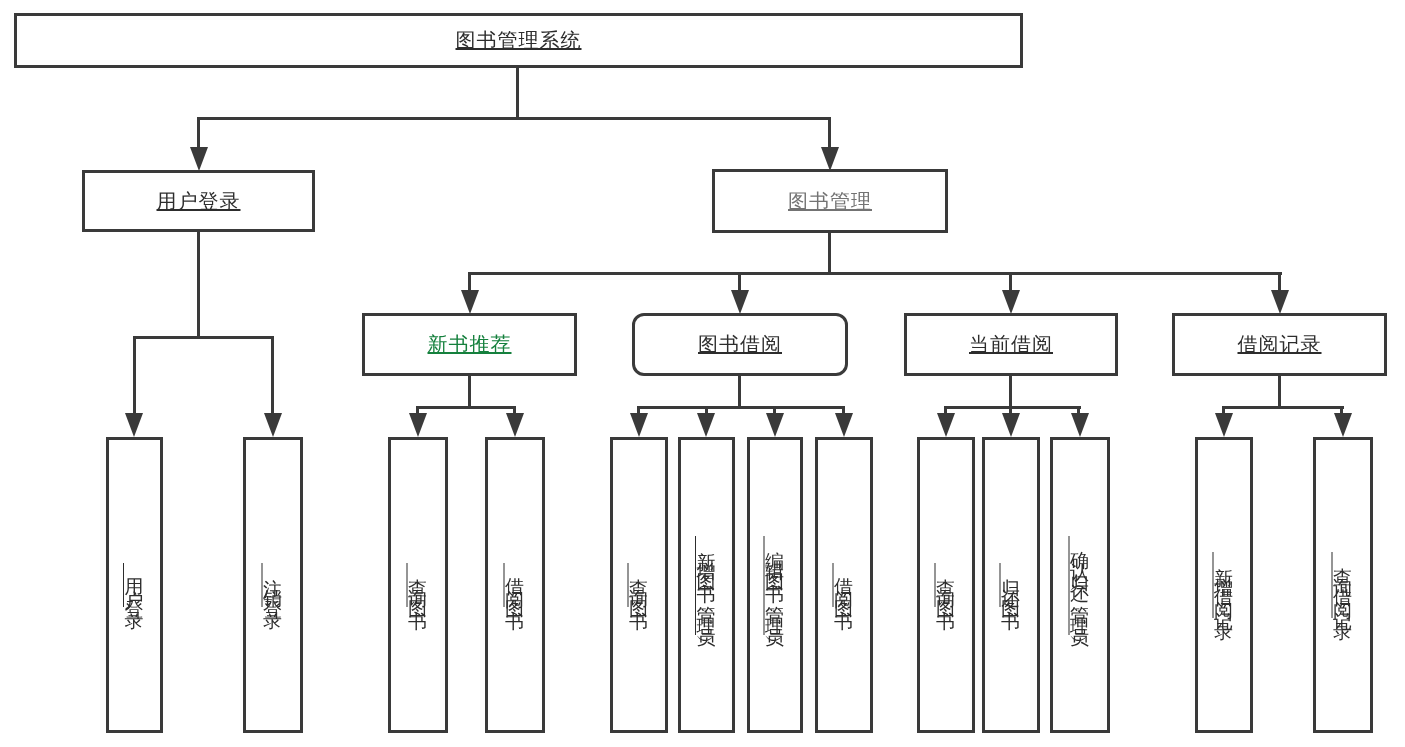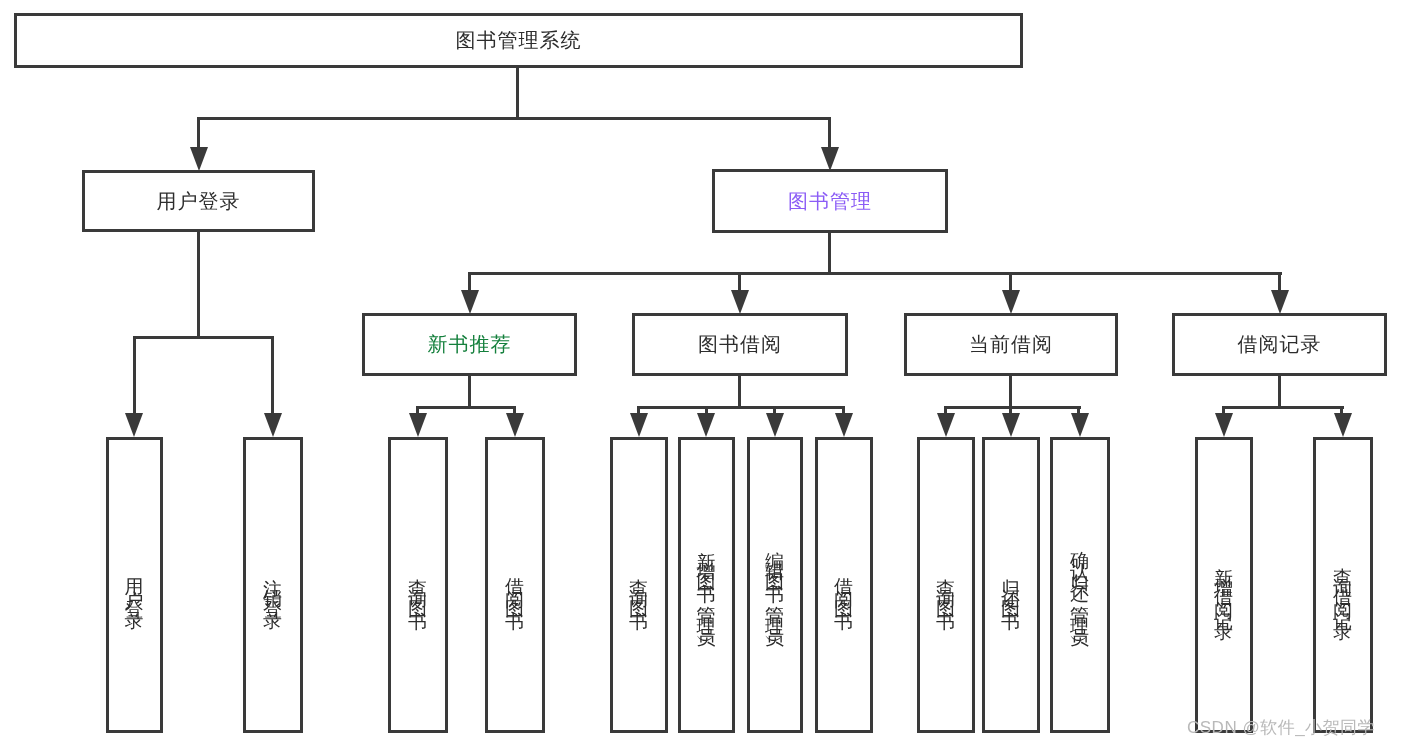--- a/index.html
+++ b/index.html
@@ -3,21 +3,21 @@
 <meta charset="utf-8">
 <style>
   html,body{margin:0;padding:0;background:#ffffff;}
   .canvas{
     position:relative;width:1405px;height:747px;background:#ffffff;
     font-family:"Liberation Sans", sans-serif;color:#2d2d2d;overflow:hidden;
   }
   .box{
     position:absolute;box-sizing:border-box;background:#ffffff;
     border:3px solid #0ea5e9;display:flex;align-items:center;justify-content:center;
-    font-size:20px;letter-spacing:1px;white-space:nowrap;z-index:2;
+    font-size:20px;letter-spacing:1px;white-space:nowrap;z-index:2;text-decoration:underline;
   }
   .leaf{
     writing-mode:vertical-rl;text-orientation:mixed;
     font-size:19px;letter-spacing:11px;line-height:1;white-space:normal;
   }
   .hline{position:absolute;height:3px;background:#3a3a3a;z-index:1;}
   .vline{position:absolute;width:3px;background:#3a3a3a;z-index:1;}
   .arrowhead{
     position:absolute;width:0;height:0;z-index:1;
     border-left:9px solid transparent;border-right:9px solid transparent;
@@ -84,24 +84,24 @@
       <div class="hline" style="left: 1222px; top: 406px; width: 122px; background: rgb(58, 58, 58);"></div>
       <div class="vline" style="left: 1222px; top: 406px; height: 10px; background: rgb(58, 58, 58);"></div>
       <div class="arrowhead" style="left: 1215px; top: 413px; border-top-color: rgb(58, 58, 58);"></div>
       <div class="vline" style="left: 1340px; top: 406px; height: 10px; background: rgb(58, 58, 58);"></div>
       <div class="arrowhead" style="left: 1334px; top: 413px; border-top-color: rgb(58, 58, 58);"></div>
     </div>
 
   <div class="box" style="left: 14px; top: 13px; width: 1009px; height: 55px; border-color: rgb(58, 58, 58); color: rgb(45, 45, 45);">图书管理系统</div>
 
   <div class="box" style="left: 82px; top: 170px; width: 233px; height: 62px; border-color: rgb(58, 58, 58); color: rgb(45, 45, 45);">用户登录</div>
-  <div class="box" style="left: 712px; top: 169px; width: 236px; height: 64px; border-color: rgb(58, 58, 58); color: #8b5cf6;">图书管理</div>
+  <div class="box" style="left: 712px; top: 169px; width: 236px; height: 64px; border-color: rgb(58, 58, 58); color: #737373;">图书管理</div>
 
   <div class="box" style="left: 362px; top: 313px; width: 215px; height: 63px; border-color: rgb(58, 58, 58); color: #15803d;">新书推荐</div>
-  <div class="box" style="left: 632px; top: 313px; width: 216px; height: 63px; border-color: rgb(58, 58, 58); color: rgb(45, 45, 45);">图书借阅</div>
+  <div class="box" style="left: 632px; top: 313px; width: 216px; height: 63px; border-color: rgb(58, 58, 58); color: rgb(45, 45, 45); border-radius: 12px;">图书借阅</div>
   <div class="box" style="left: 904px; top: 313px; width: 214px; height: 63px; border-color: rgb(58, 58, 58); color: rgb(45, 45, 45);">当前借阅</div>
   <div class="box" style="left: 1172px; top: 313px; width: 215px; height: 63px; border-color: rgb(58, 58, 58); color: rgb(45, 45, 45); text-align: center;">借阅记录</div>
 
   <div class="box leaf" style="left: 106px; top: 437px; width: 57px; height: 296px; border-color: rgb(58, 58, 58); color: rgb(45, 45, 45);">用户登录</div>
   <div class="box leaf" style="left: 243px; top: 437px; width: 60px; height: 296px; border-color: rgb(58, 58, 58); color: rgb(45, 45, 45);">注销登录</div>
 
   <div class="box leaf" style="left: 388px; top: 437px; width: 60px; height: 296px; border-color: rgb(58, 58, 58); color: rgb(45, 45, 45);">查询图书</div>
   <div class="box leaf" style="left: 485px; top: 437px; width: 60px; height: 296px; border-color: rgb(58, 58, 58); color: rgb(45, 45, 45);">借阅图书</div>
 
   <div class="box leaf" style="left: 610px; top: 437px; width: 58px; height: 296px; border-color: rgb(58, 58, 58); color: rgb(45, 45, 45);">查询图书</div>
@@ -109,14 +109,13 @@
   <div class="box leaf" style="left: 747px; top: 437px; width: 56px; height: 296px; border-color: rgb(58, 58, 58); color: rgb(45, 45, 45);">编辑图书（管理员）</div>
   <div class="box leaf" style="left: 815px; top: 437px; width: 58px; height: 296px; border-color: rgb(58, 58, 58); color: rgb(45, 45, 45);">借阅图书</div>
 
   <div class="box leaf" style="left: 917px; top: 437px; width: 58px; height: 296px; border-color: rgb(58, 58, 58); color: rgb(45, 45, 45);">查询图书</div>
   <div class="box leaf" style="left: 982px; top: 437px; width: 58px; height: 296px; border-color: rgb(58, 58, 58); color: rgb(45, 45, 45);">归还图书</div>
   <div class="box leaf" style="left: 1050px; top: 437px; width: 60px; height: 296px; border-color: rgb(58, 58, 58); color: rgb(45, 45, 45);">确认归还（管理员）</div>
 
   <div class="box leaf" style="left: 1195px; top: 437px; width: 58px; height: 296px; border-color: rgb(58, 58, 58); color: rgb(45, 45, 45);">新增借阅记录</div>
   <div class="box leaf" style="left: 1313px; top: 437px; width: 60px; height: 296px; border-color: rgb(58, 58, 58); color: rgb(45, 45, 45);">查询借阅记录</div>
 
-  <div class="watermark" style="color: rgb(185, 185, 185);">CSDN @软件_小贺同学</div>
 </div>
 
 </body></html>

